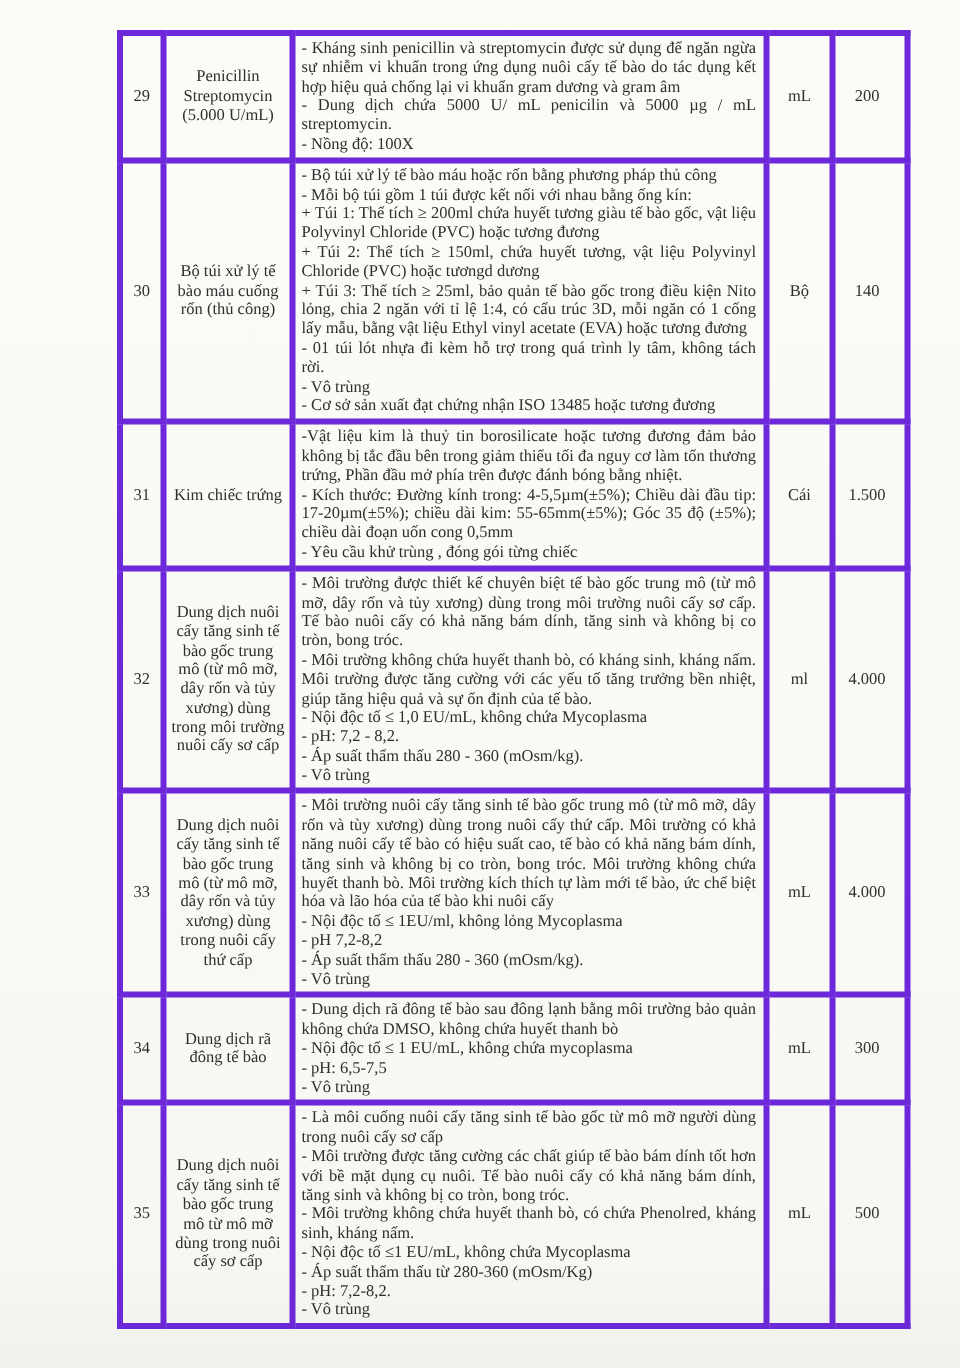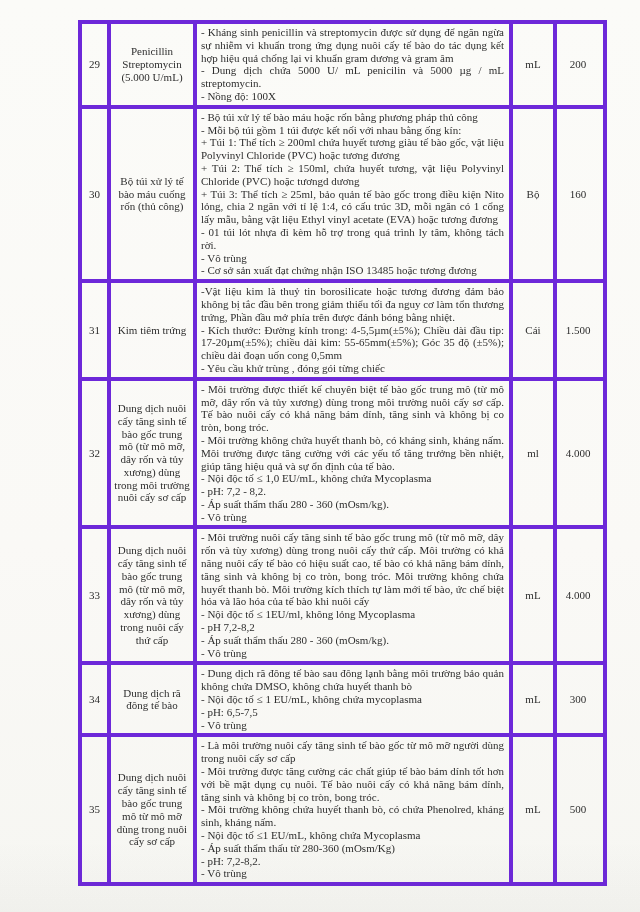--- a/index.html
+++ b/index.html
@@ -93,25 +93,25 @@
             <div class="spec-line">- Bộ túi xử lý tế bào máu hoặc rốn bằng phương pháp thủ công</div>
             <div class="spec-line">- Mỗi bộ túi gồm 1 túi được kết nối với nhau bằng ống kín:</div>
             <div class="spec-line">+ Túi 1: Thể tích ≥ 200ml chứa huyết tương giàu tế bào gốc, vật liệu Polyvinyl Chloride (PVC) hoặc tương đương</div>
             <div class="spec-line">+ Túi 2: Thể tích ≥ 150ml, chứa huyết tương, vật liệu Polyvinyl Chloride (PVC) hoặc tươngd dương</div>
             <div class="spec-line">+ Túi 3: Thể tích ≥ 25ml, bảo quản tế bào gốc trong điều kiện Nito lỏng, chia 2 ngăn với tỉ lệ 1:4, có cấu trúc 3D, mỗi ngăn có 1 cổng lấy mẫu, bằng vật liệu Ethyl vinyl acetate (EVA) hoặc tương đương</div>
             <div class="spec-line">- 01 túi lót nhựa đi kèm hỗ trợ trong quá trình ly tâm, không tách rời.</div>
             <div class="spec-line">- Vô trùng</div>
             <div class="spec-line">- Cơ sở sản xuất đạt chứng nhận ISO 13485 hoặc tương đương</div>
           </td>
           <td class="c-unit">Bộ</td>
-          <td class="c-qty">160</td>
+          <td class="c-qty">140</td>
         </tr>
         <tr style="height: 89px;">
           <td class="c-no">31</td>
-          <td class="c-name">Kim tiêm trứng</td>
+          <td class="c-name">Kim chiếc trứng</td>
           <td class="c-spec">
             <div class="spec-line">-Vật liệu kim là thuỷ tin borosilicate hoặc tương đương đảm bảo không bị tắc đầu bên trong giảm thiểu tối đa nguy cơ làm tổn thương trứng, Phần đầu mở phía trên được đánh bóng bằng nhiệt.</div>
             <div class="spec-line">- Kích thước: Đường kính trong: 4-5,5µm(±5%); Chiều dài đầu tip: 17-20µm(±5%); chiều dài kim: 55-65mm(±5%); Góc 35 độ (±5%); chiều dài đoạn uốn cong 0,5mm</div>
             <div class="spec-line">- Yêu cầu khử trùng , đóng gói từng chiếc</div>
           </td>
           <td class="c-unit">Cái</td>
           <td class="c-qty">1.500</td>
         </tr>
         <tr style="height: 131px;">
           <td class="c-no">32</td>
@@ -149,21 +149,21 @@
             <div class="spec-line">- pH: 6,5-7,5</div>
             <div class="spec-line">- Vô trùng</div>
           </td>
           <td class="c-unit">mL</td>
           <td class="c-qty">300</td>
         </tr>
         <tr style="height: 135px;">
           <td class="c-no">35</td>
           <td class="c-name">Dung dịch nuôi cấy tăng sinh tế bào gốc trung mô từ mô mỡ dùng trong nuôi cấy sơ cấp</td>
           <td class="c-spec">
-            <div class="spec-line">- Là môi trường nuôi cấy tăng sinh tế bào gốc từ mô mỡ người dùng trong nuôi cấy sơ cấp</div>
+            <div class="spec-line">- Là môi cuống nuôi cấy tăng sinh tế bào gốc từ mô mỡ người dùng trong nuôi cấy sơ cấp</div>
             <div class="spec-line">- Môi trường được tăng cường các chất giúp tế bào bám dính tốt hơn với bề mặt dụng cụ nuôi. Tế bào nuôi cấy có khả năng bám dính, tăng sinh và không bị co tròn, bong tróc.</div>
             <div class="spec-line">- Môi trường không chứa huyết thanh bò, có chứa Phenolred, kháng sinh, kháng nấm.</div>
             <div class="spec-line">- Nội độc tố ≤1 EU/mL, không chứa Mycoplasma</div>
             <div class="spec-line">- Áp suất thẩm thấu từ 280-360 (mOsm/Kg)</div>
             <div class="spec-line">- pH: 7,2-8,2.</div>
             <div class="spec-line">- Vô trùng</div>
           </td>
           <td class="c-unit">mL</td>
           <td class="c-qty">500</td>
         </tr>

